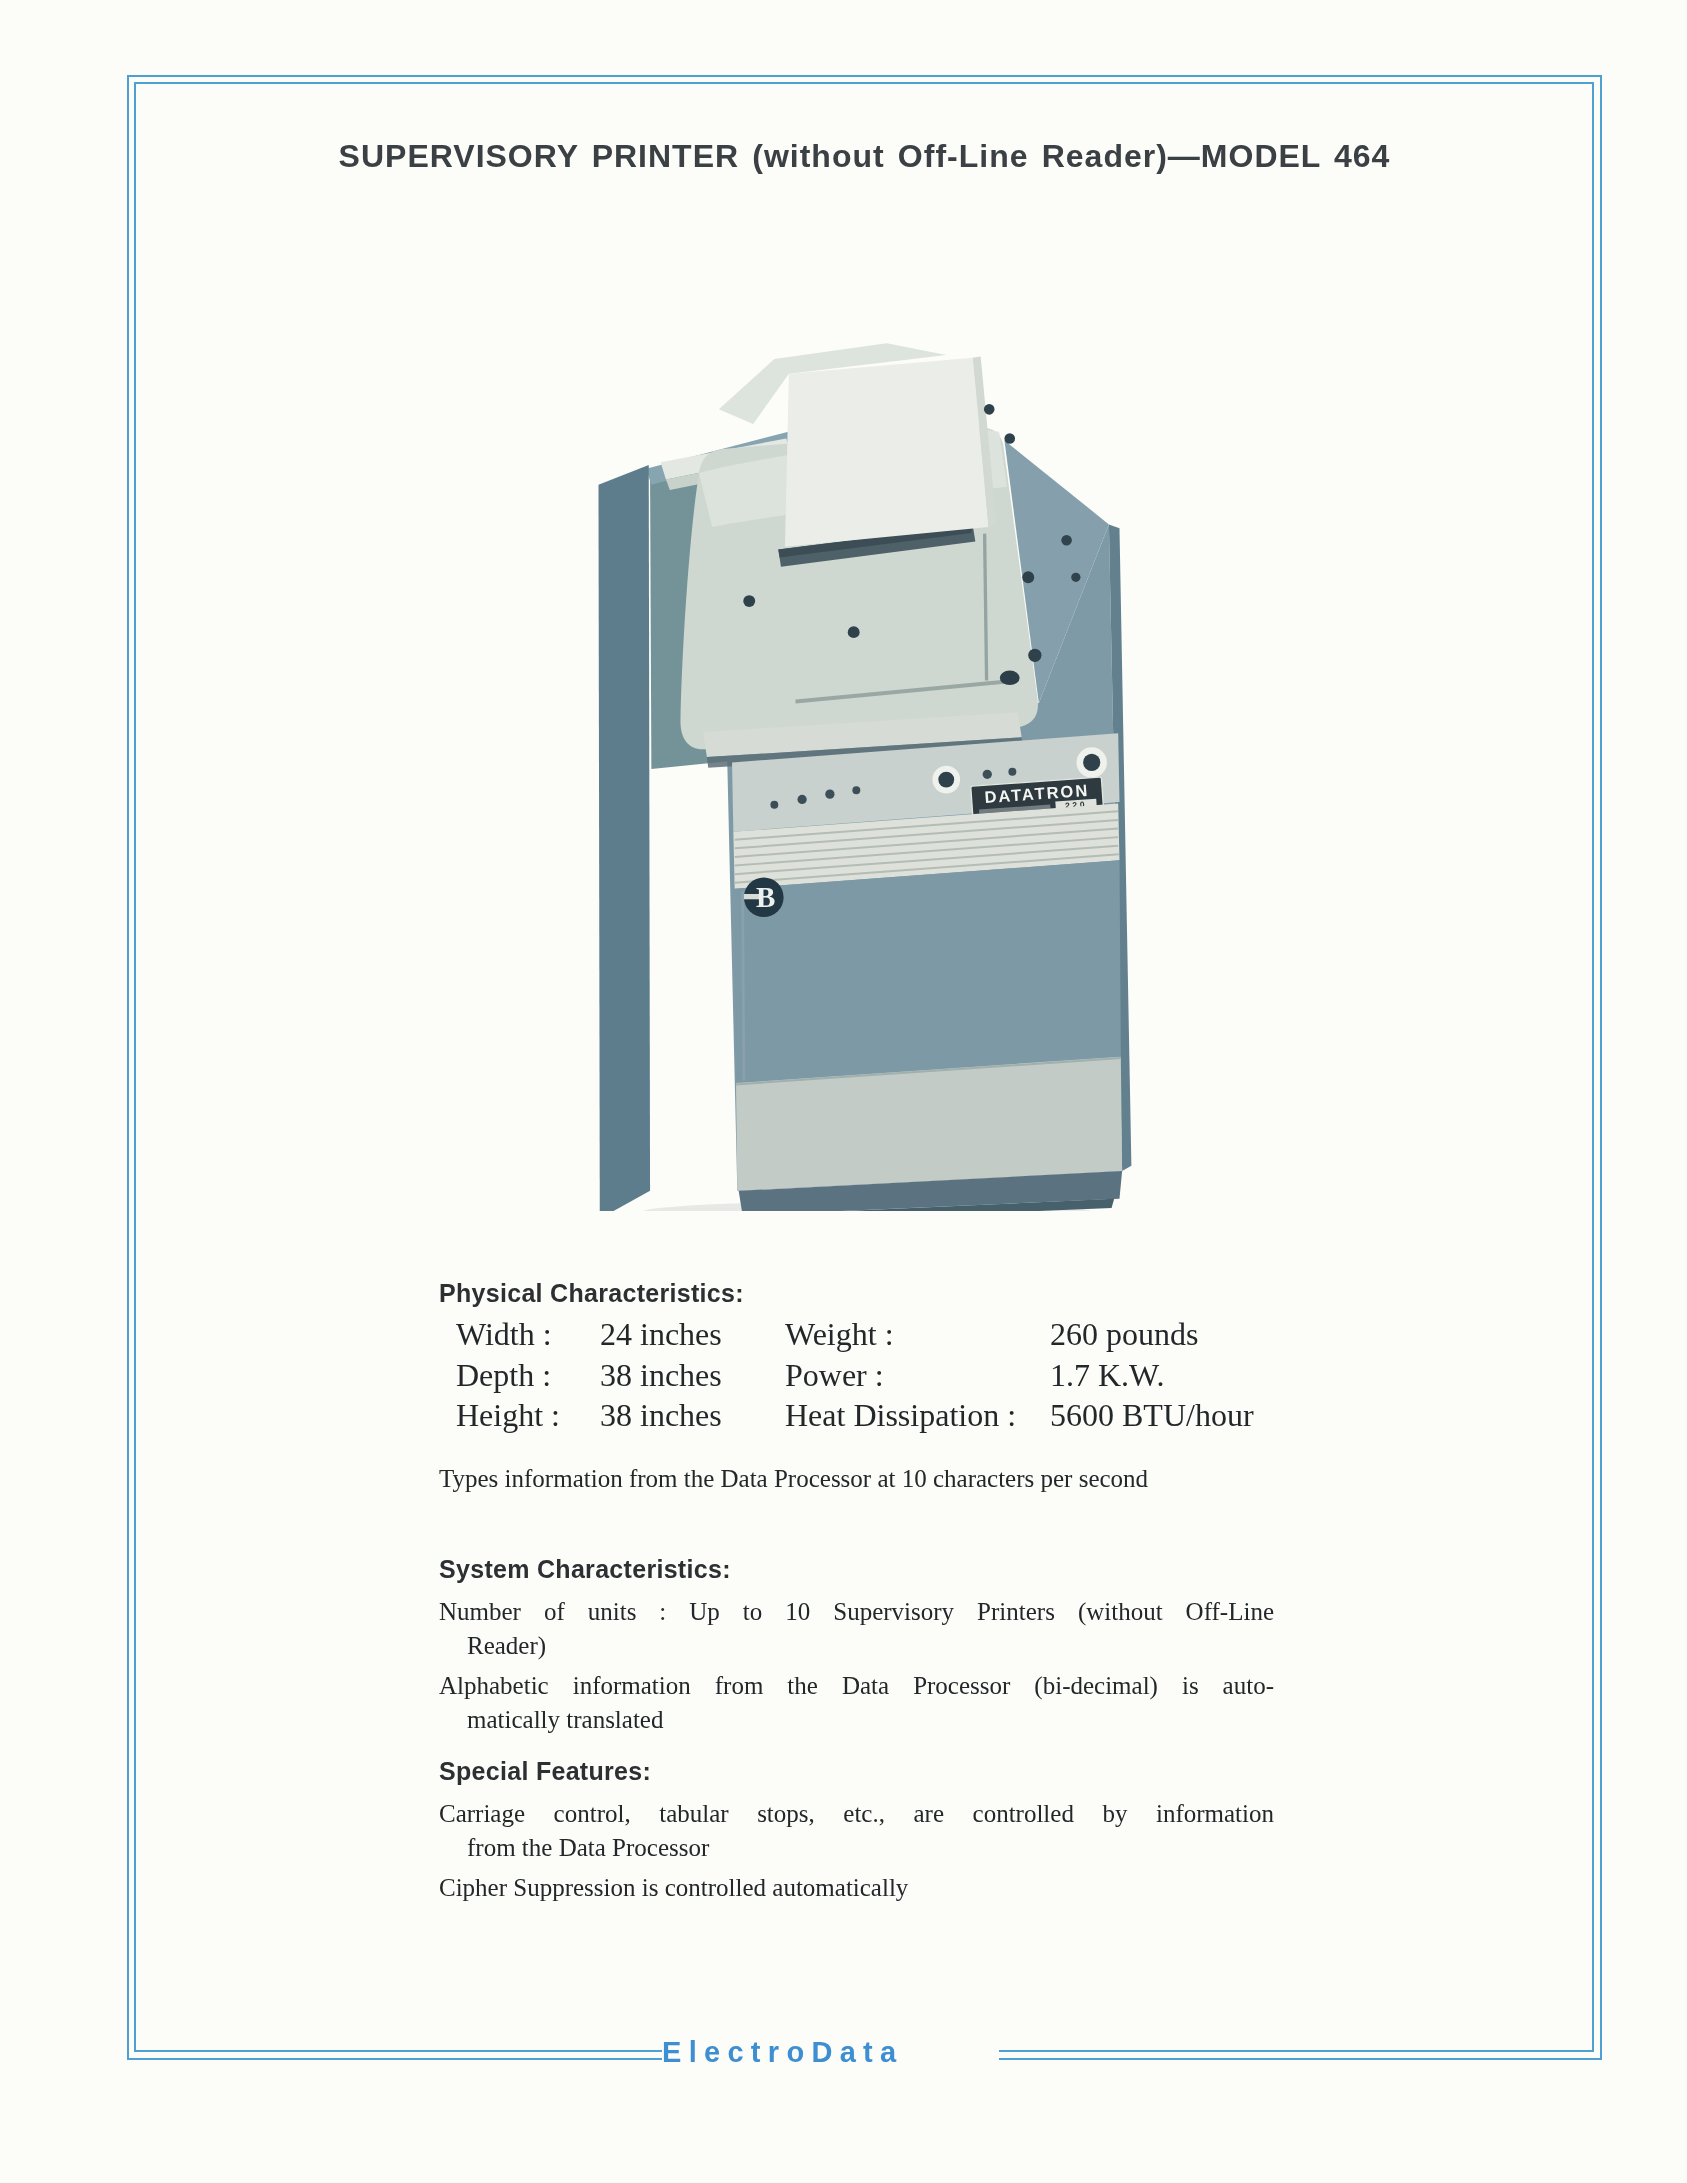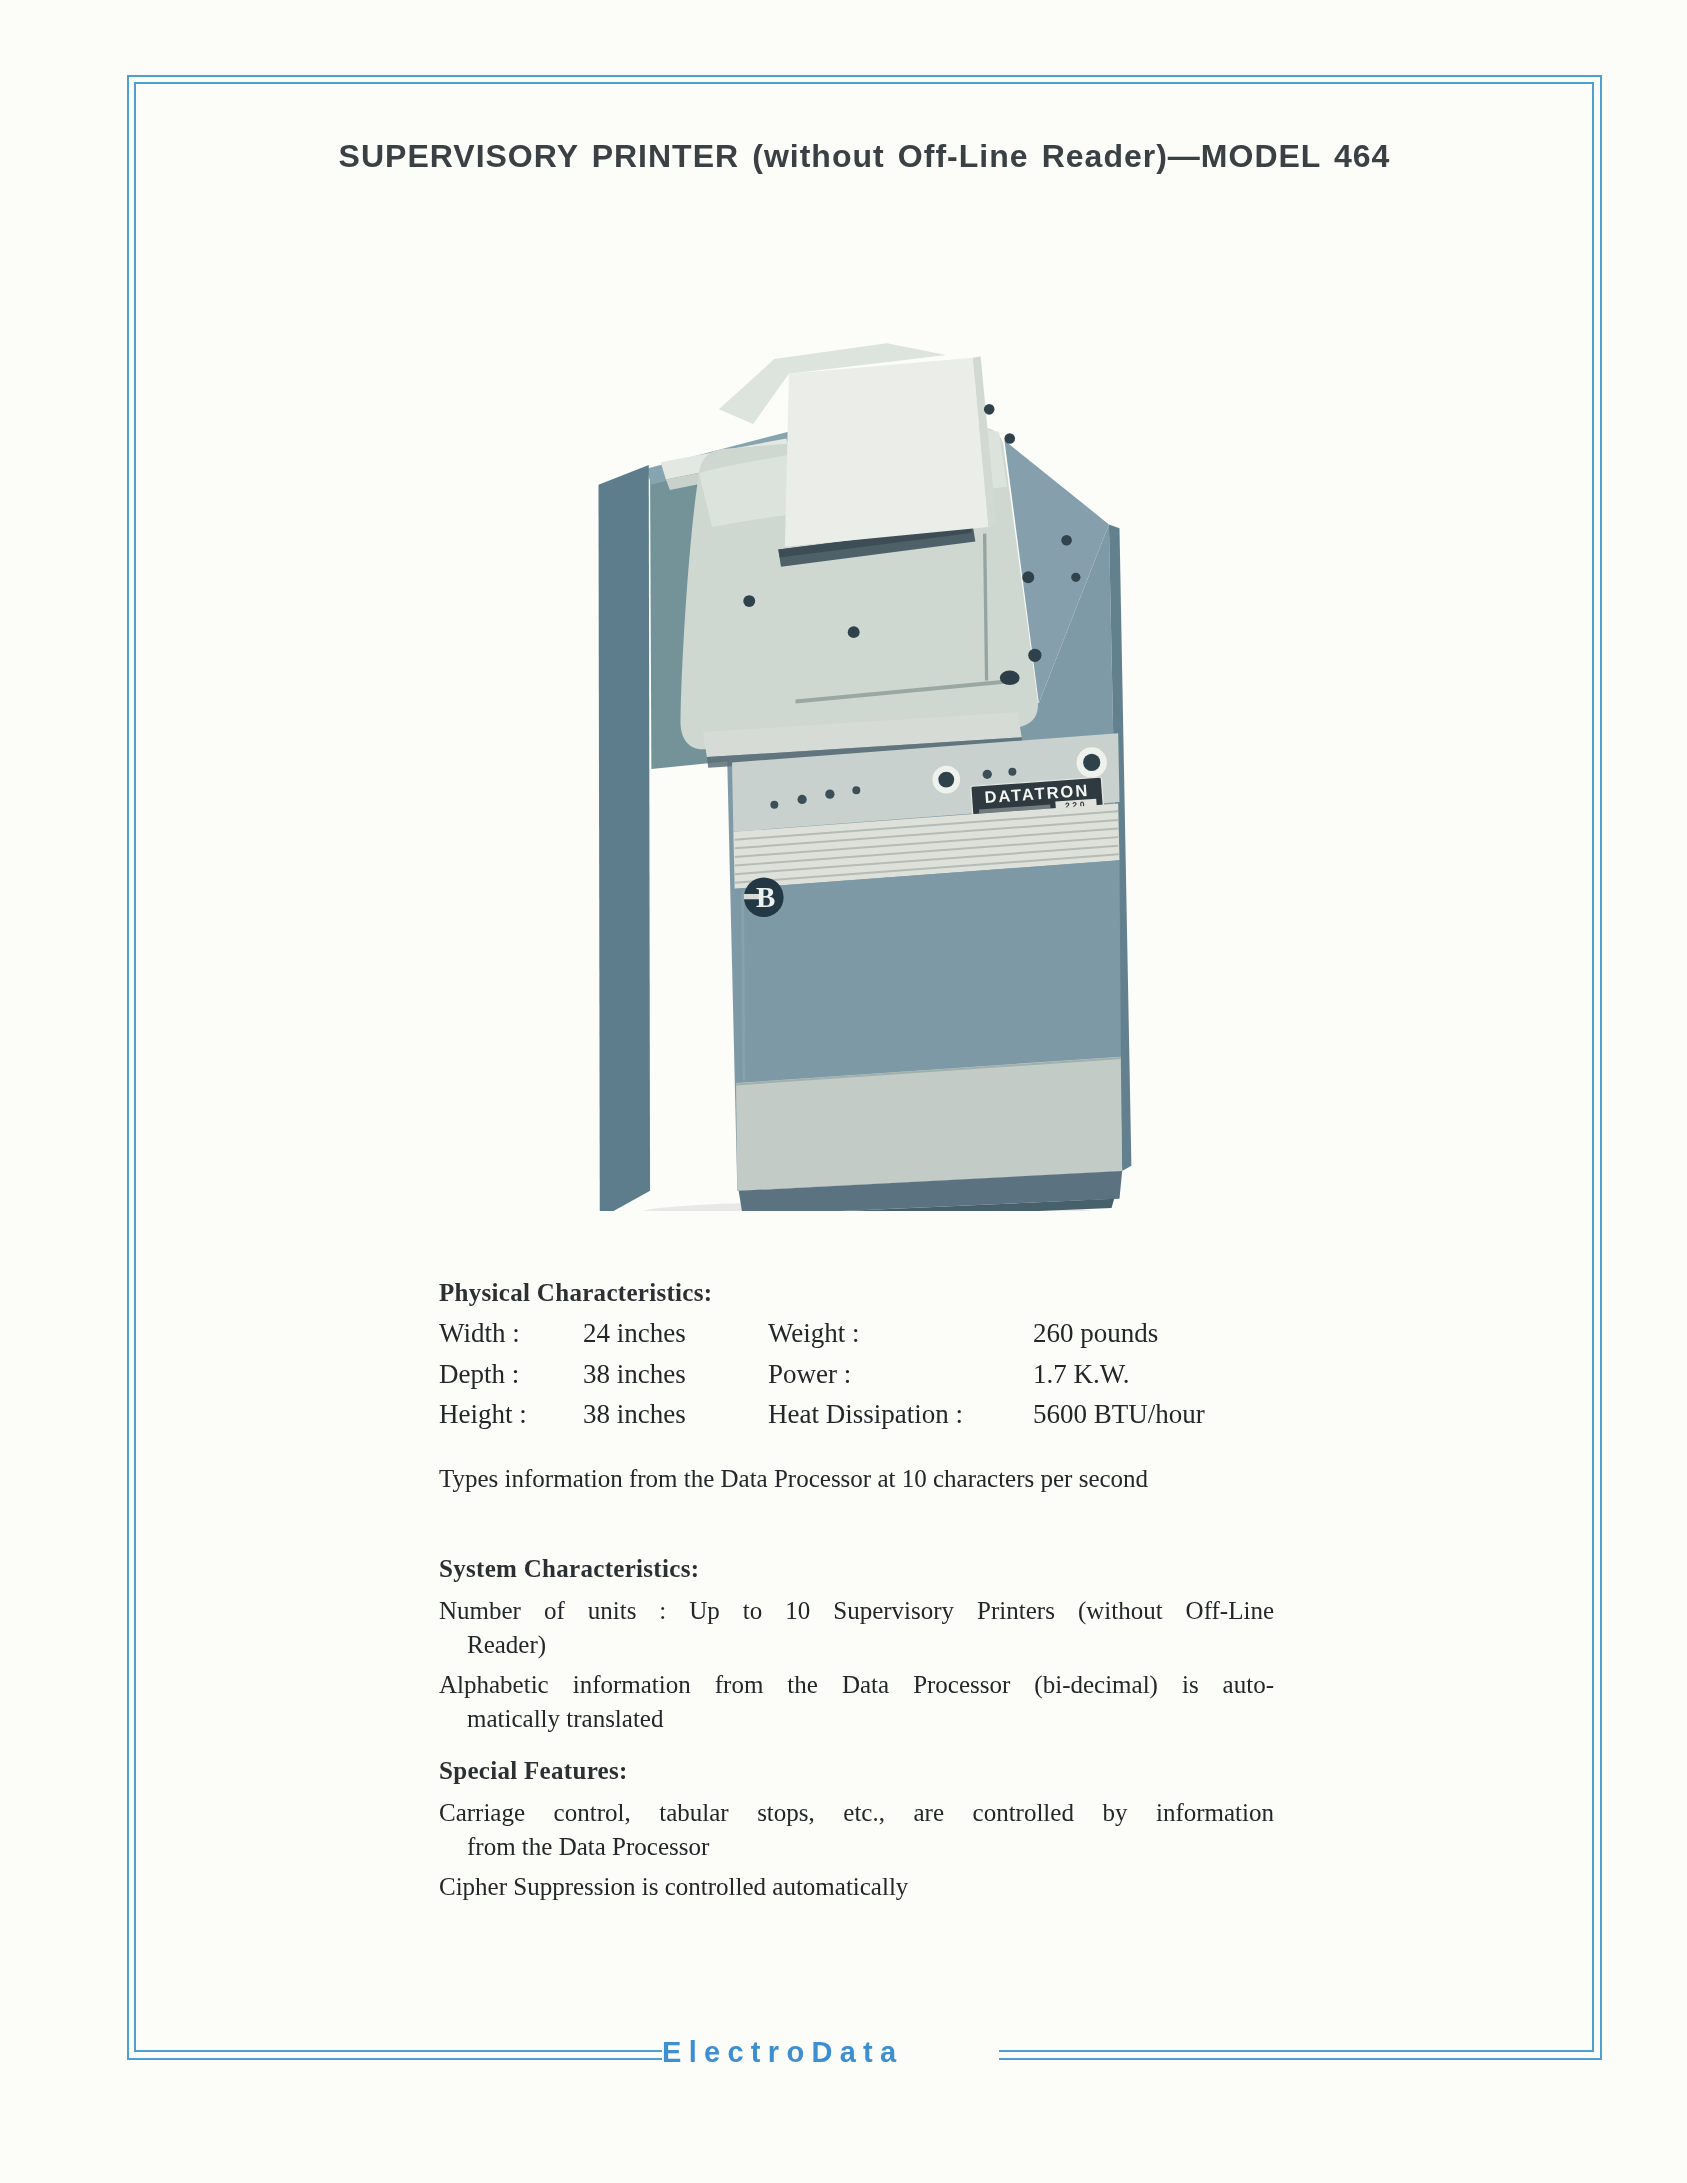--- a/index.html
+++ b/index.html
@@ -5,27 +5,27 @@
   html,body{margin:0;padding:0;width:1687px;height:2183px;background:#fcfcf9;}
   .page{position:relative;width:1687px;height:2183px;background:#fcfcf9;overflow:hidden;
         font-family:"Liberation Serif",serif;color:#23272a;}
   .frame{position:absolute;box-sizing:border-box;border:2px solid #4fa0d2;}
   .frame.outer{left:127px;top:75px;width:1475px;height:1985px;}
   .frame.inner{left:134px;top:82px;width:1460px;height:1970px;}
   .doc-title{position:absolute;left:127px;top:138px;width:1475px;text-align:center;
         font-family:"Liberation Sans",sans-serif;font-weight:bold;font-size:32px;
         letter-spacing:1px;word-spacing:3.3px;color:#3a4044;}
   .textblock{position:absolute;left:439px;width:835px;}
-  .sec-heading{font-family:Liberation Serif, serif;font-weight:bold;font-size:25px;
+  .sec-heading{font-family:Liberation Sans, sans-serif;font-weight:bold;font-size:25px;
         color:#2c3033;letter-spacing:0.3px;}
   .body-line{font-size:25px;line-height:34px;display:block;}
   .justify{text-align:justify;text-align-last:justify;}
   .cont{padding-left:28px;}
   .phys-grid{display:grid;grid-template-columns:144px 185px 265px 1fr;row-gap:6.6px;
-        font-size:27px;line-height:34px;}
+        font-size:32px;line-height:34px;margin-left:17px;}
   .footer-mask{position:absolute;left:662px;top:2031px;width:337px;height:42px;background:#fcfcf9;}
   .footer-logo{position:absolute;left:662px;top:2032px;width:337px;height:40px;line-height:40px;
         text-align:left;font-family:"Liberation Sans",sans-serif;font-weight:bold;
         font-size:29px;letter-spacing:7.3px;color:#3e8ed2;}
   .photo{position:absolute;left:576px;top:331px;width:562px;height:880px;}
 </style>
 </head>
 <body>
 
 <div class="page">

